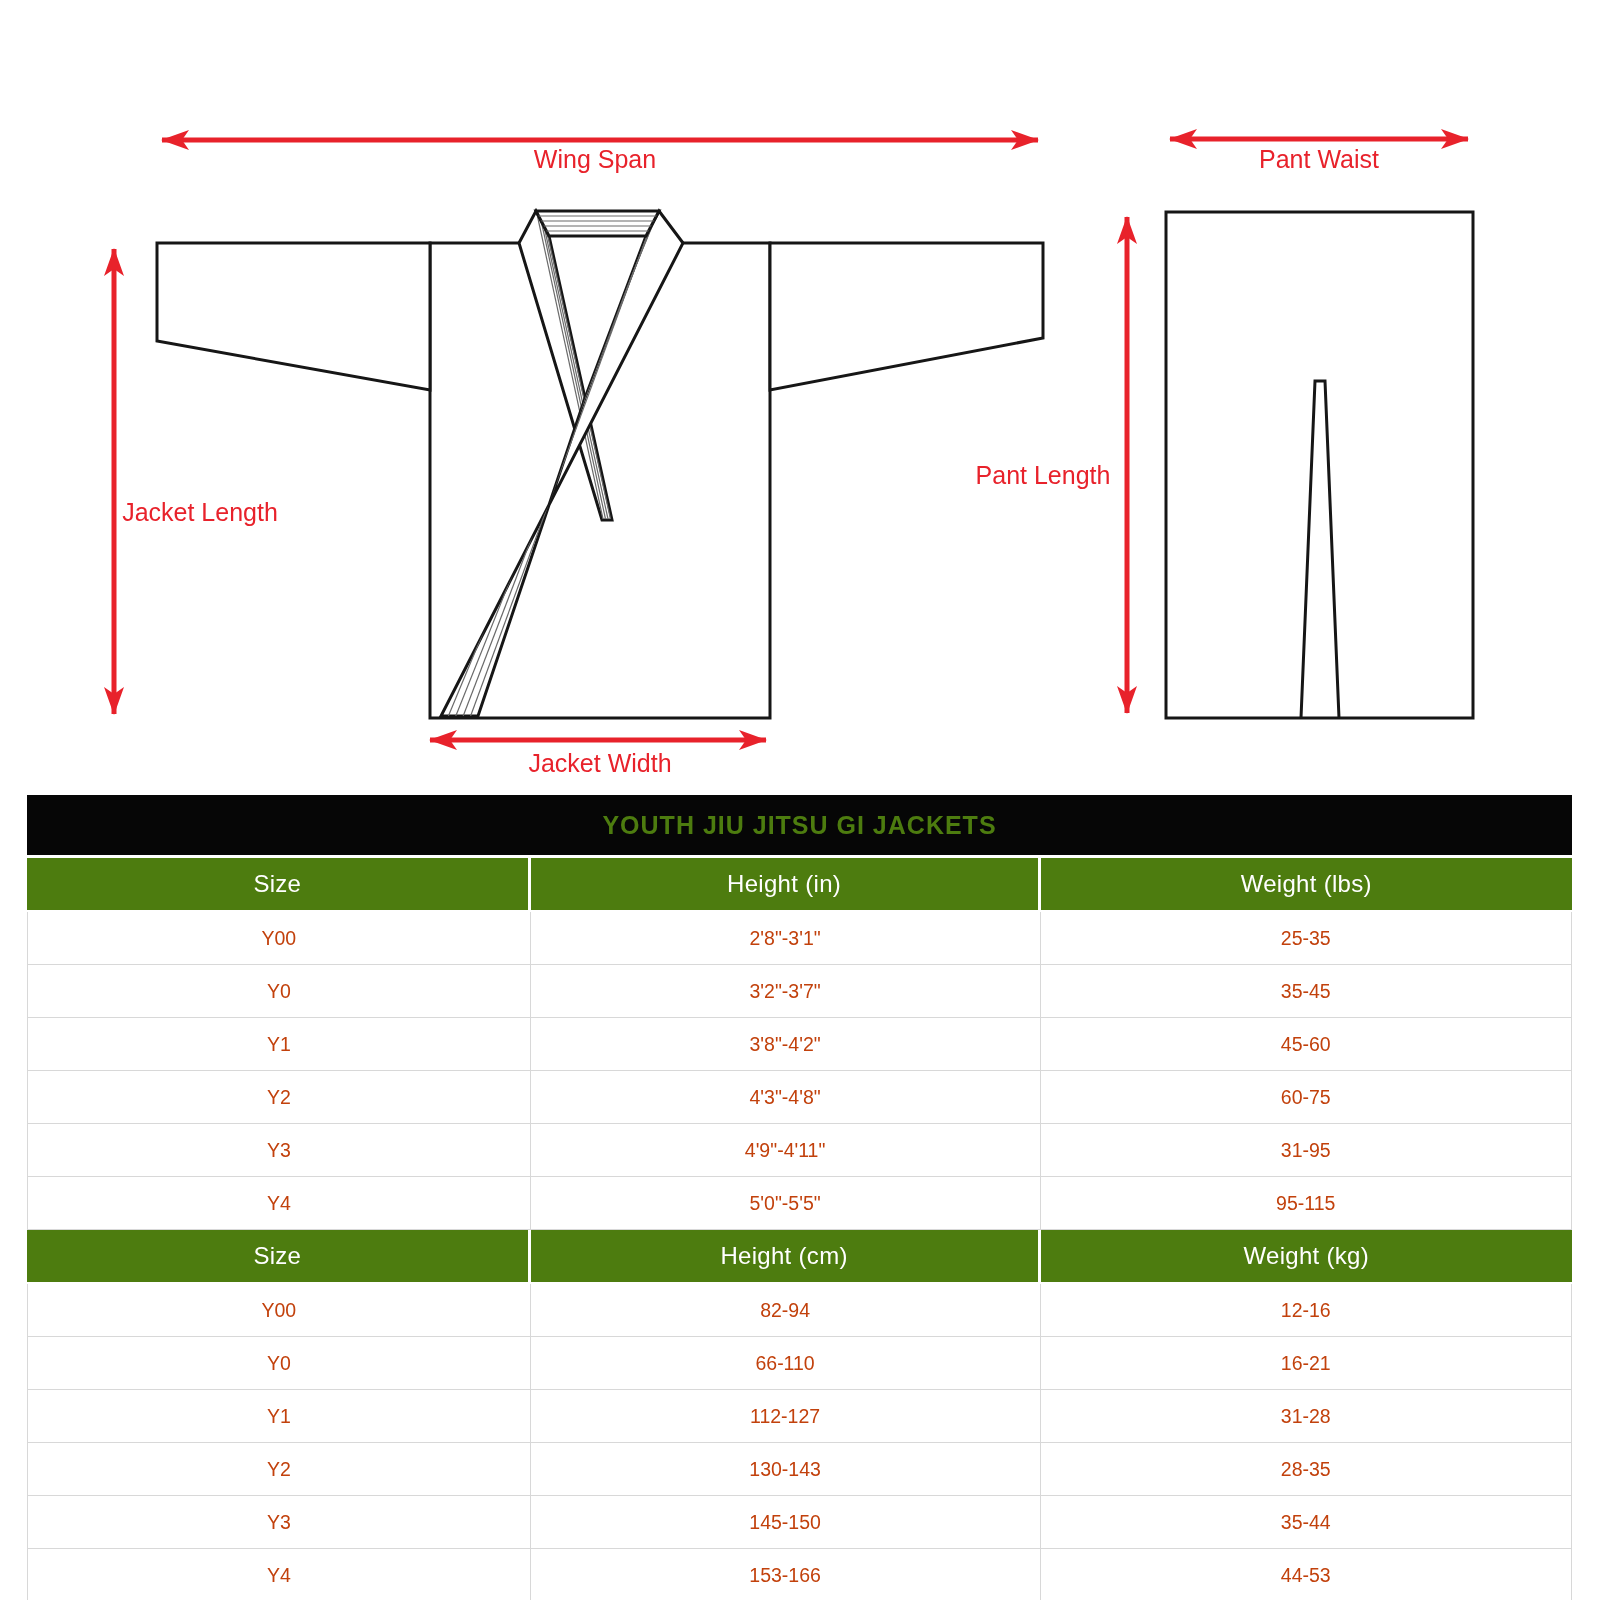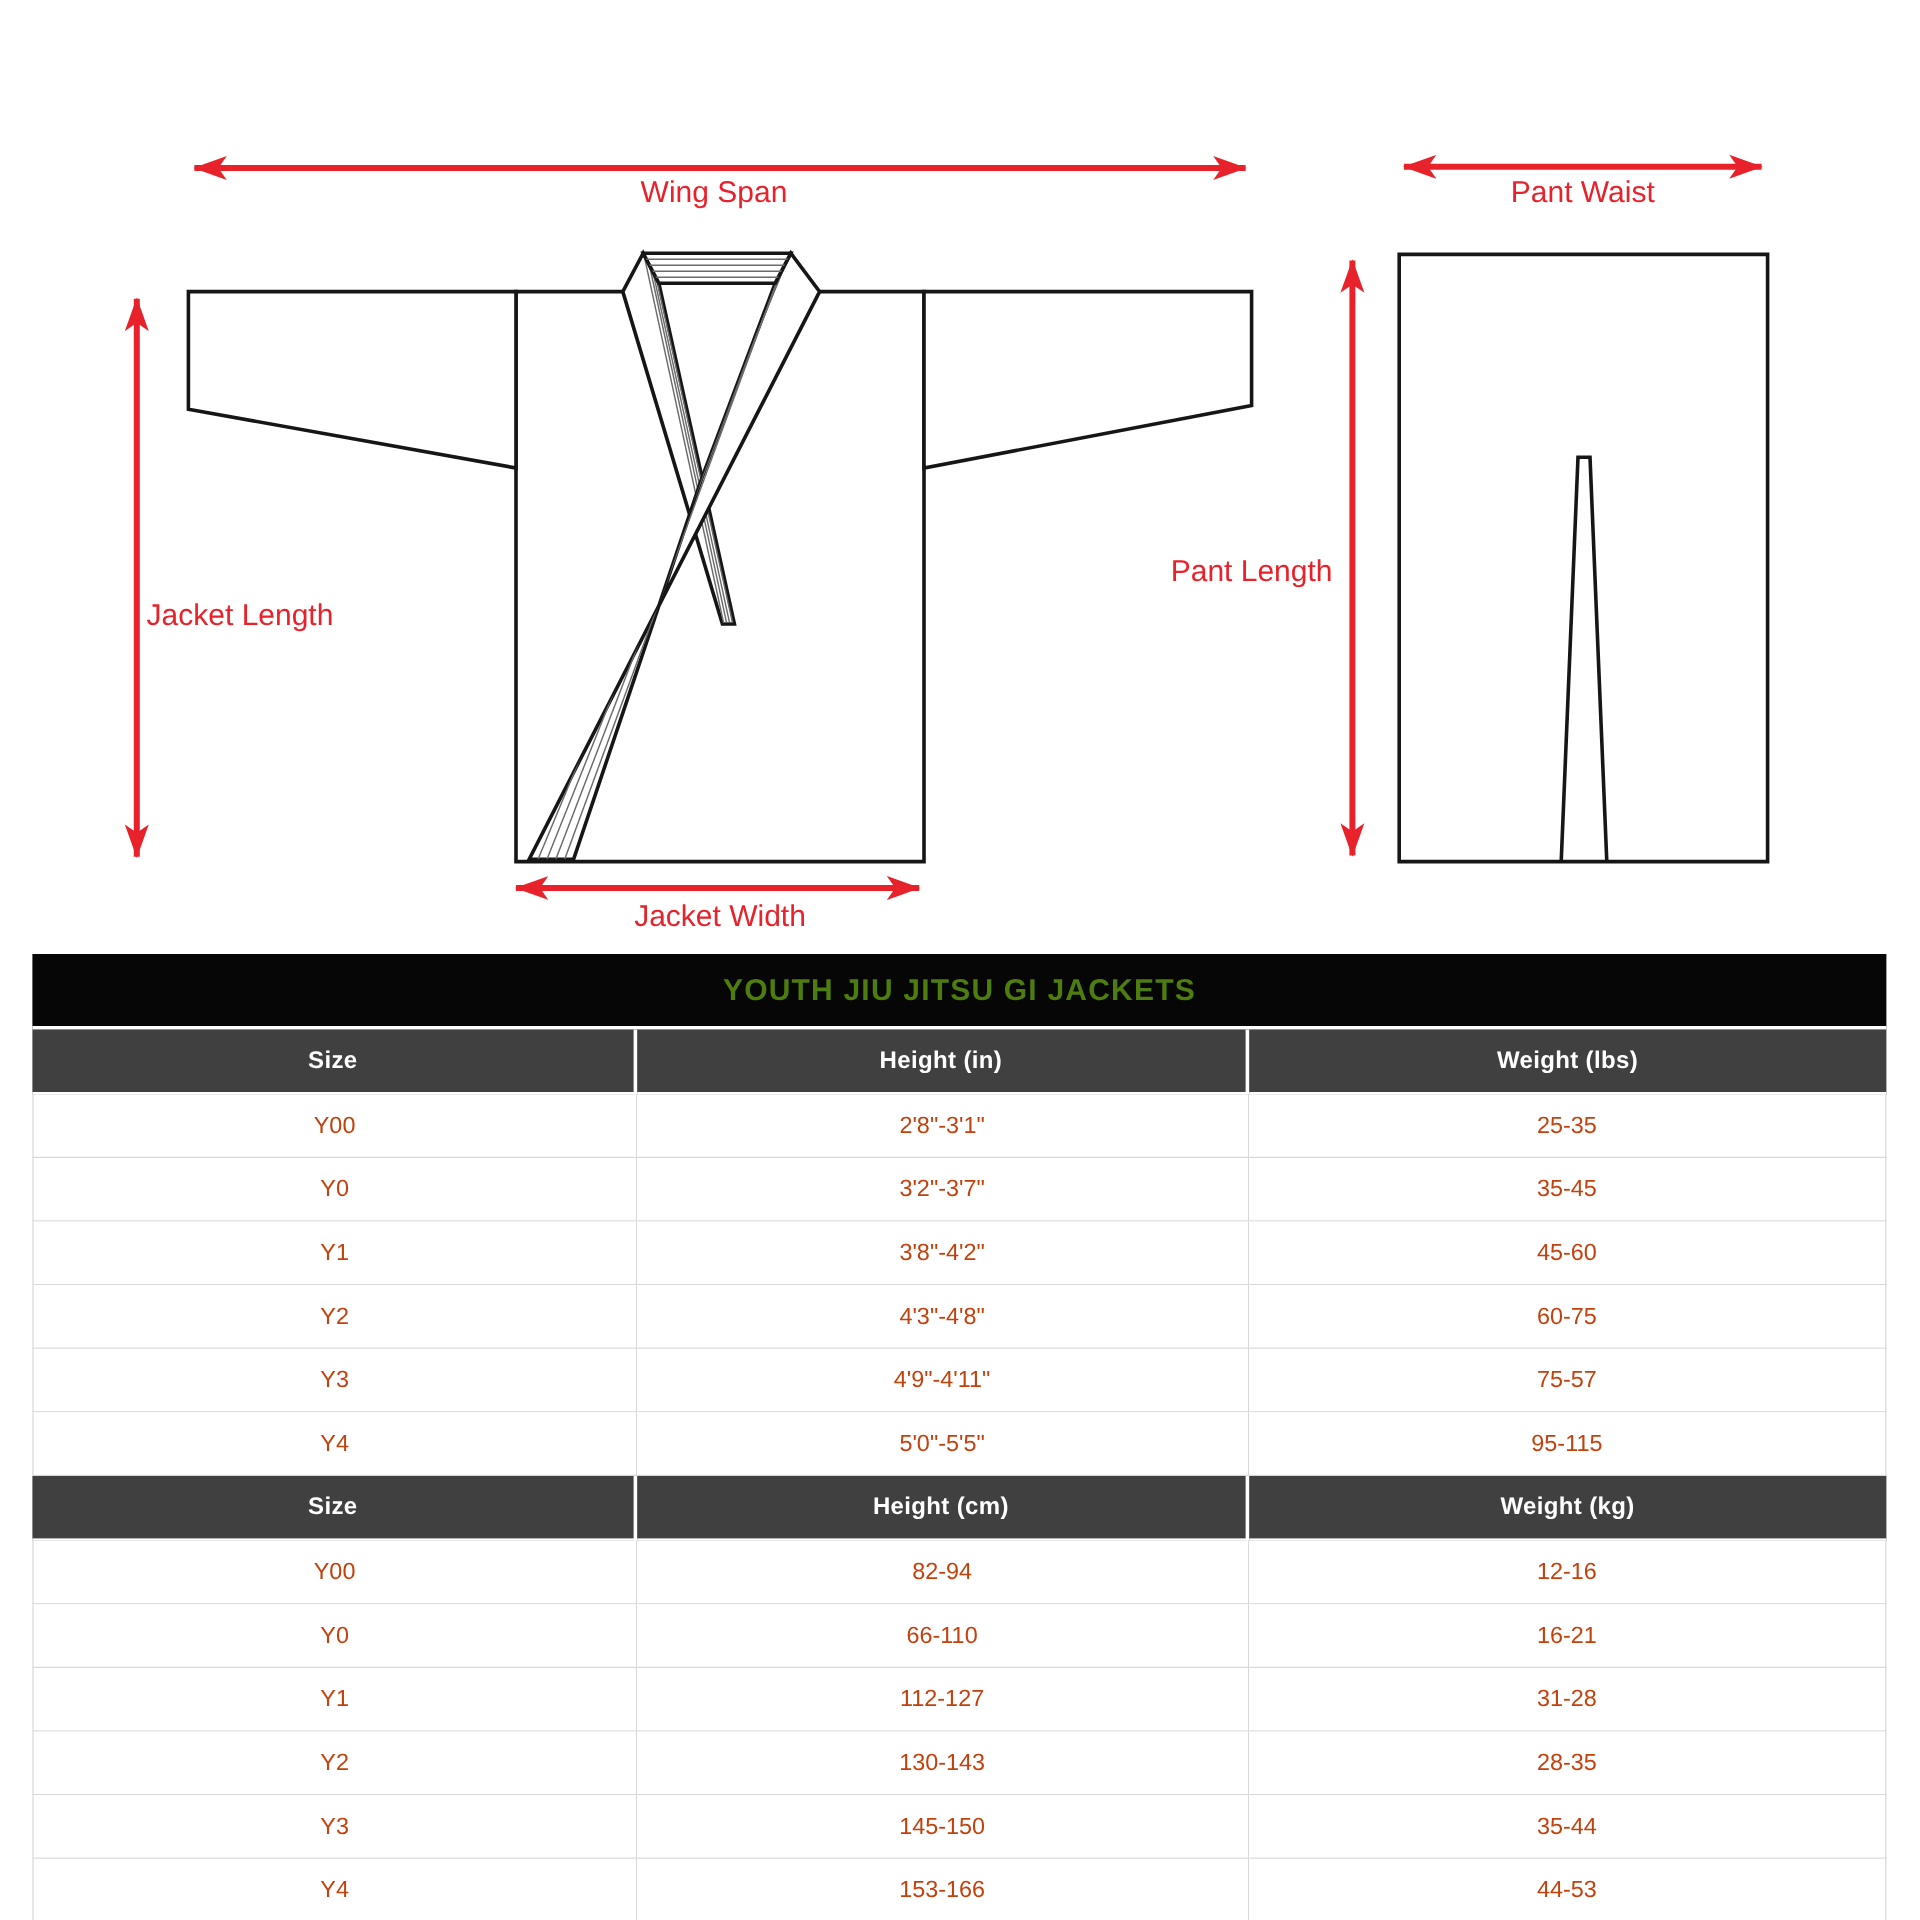--- a/index.html
+++ b/index.html
@@ -64,27 +64,27 @@
     color: #4d7c0f;
     height: 58px;
     text-align: center;
     vertical-align: middle;
     font-size: 25px;
     font-weight: bold;
     letter-spacing: 1px;
     border-bottom: 3px solid #ffffff;
   }
   #size-table th.t-head-cell {
-    background: #404040;
+    background: #4d7c0f;
     color: #ffffff;
     height: 50px;
     text-align: center;
     vertical-align: middle;
-    font-size: 20px;
-    font-weight: bold;
+    font-size: 24px;
+    font-weight: normal;
     letter-spacing: 0.3px;
     border-bottom: 2px solid #ffffff;
   }
   #size-table th.t-head-cell.gap-r {
     border-right: 3px solid #ffffff;
   }
   #size-table td.t-cell {
     background: #ffffff;
     color: #c2410c;
     height: 50px;
@@ -207,21 +207,21 @@
         <td class="t-cell v-r">45-60</td>
       </tr>
       <tr>
         <td class="t-cell v-l v-r">Y2</td>
         <td class="t-cell v-r">4'3"-4'8"</td>
         <td class="t-cell v-r">60-75</td>
       </tr>
       <tr>
         <td class="t-cell v-l v-r">Y3</td>
         <td class="t-cell v-r">4'9"-4'11"</td>
-        <td class="t-cell v-r">75-57</td>
+        <td class="t-cell v-r">31-95</td>
       </tr>
       <tr>
         <td class="t-cell v-l v-r">Y4</td>
         <td class="t-cell v-r">5'0"-5'5"</td>
         <td class="t-cell v-r">95-115</td>
       </tr>
 
       <tr>
         <th class="t-head-cell gap-r">Size</th>
         <th class="t-head-cell gap-r">Height (cm)</th>

